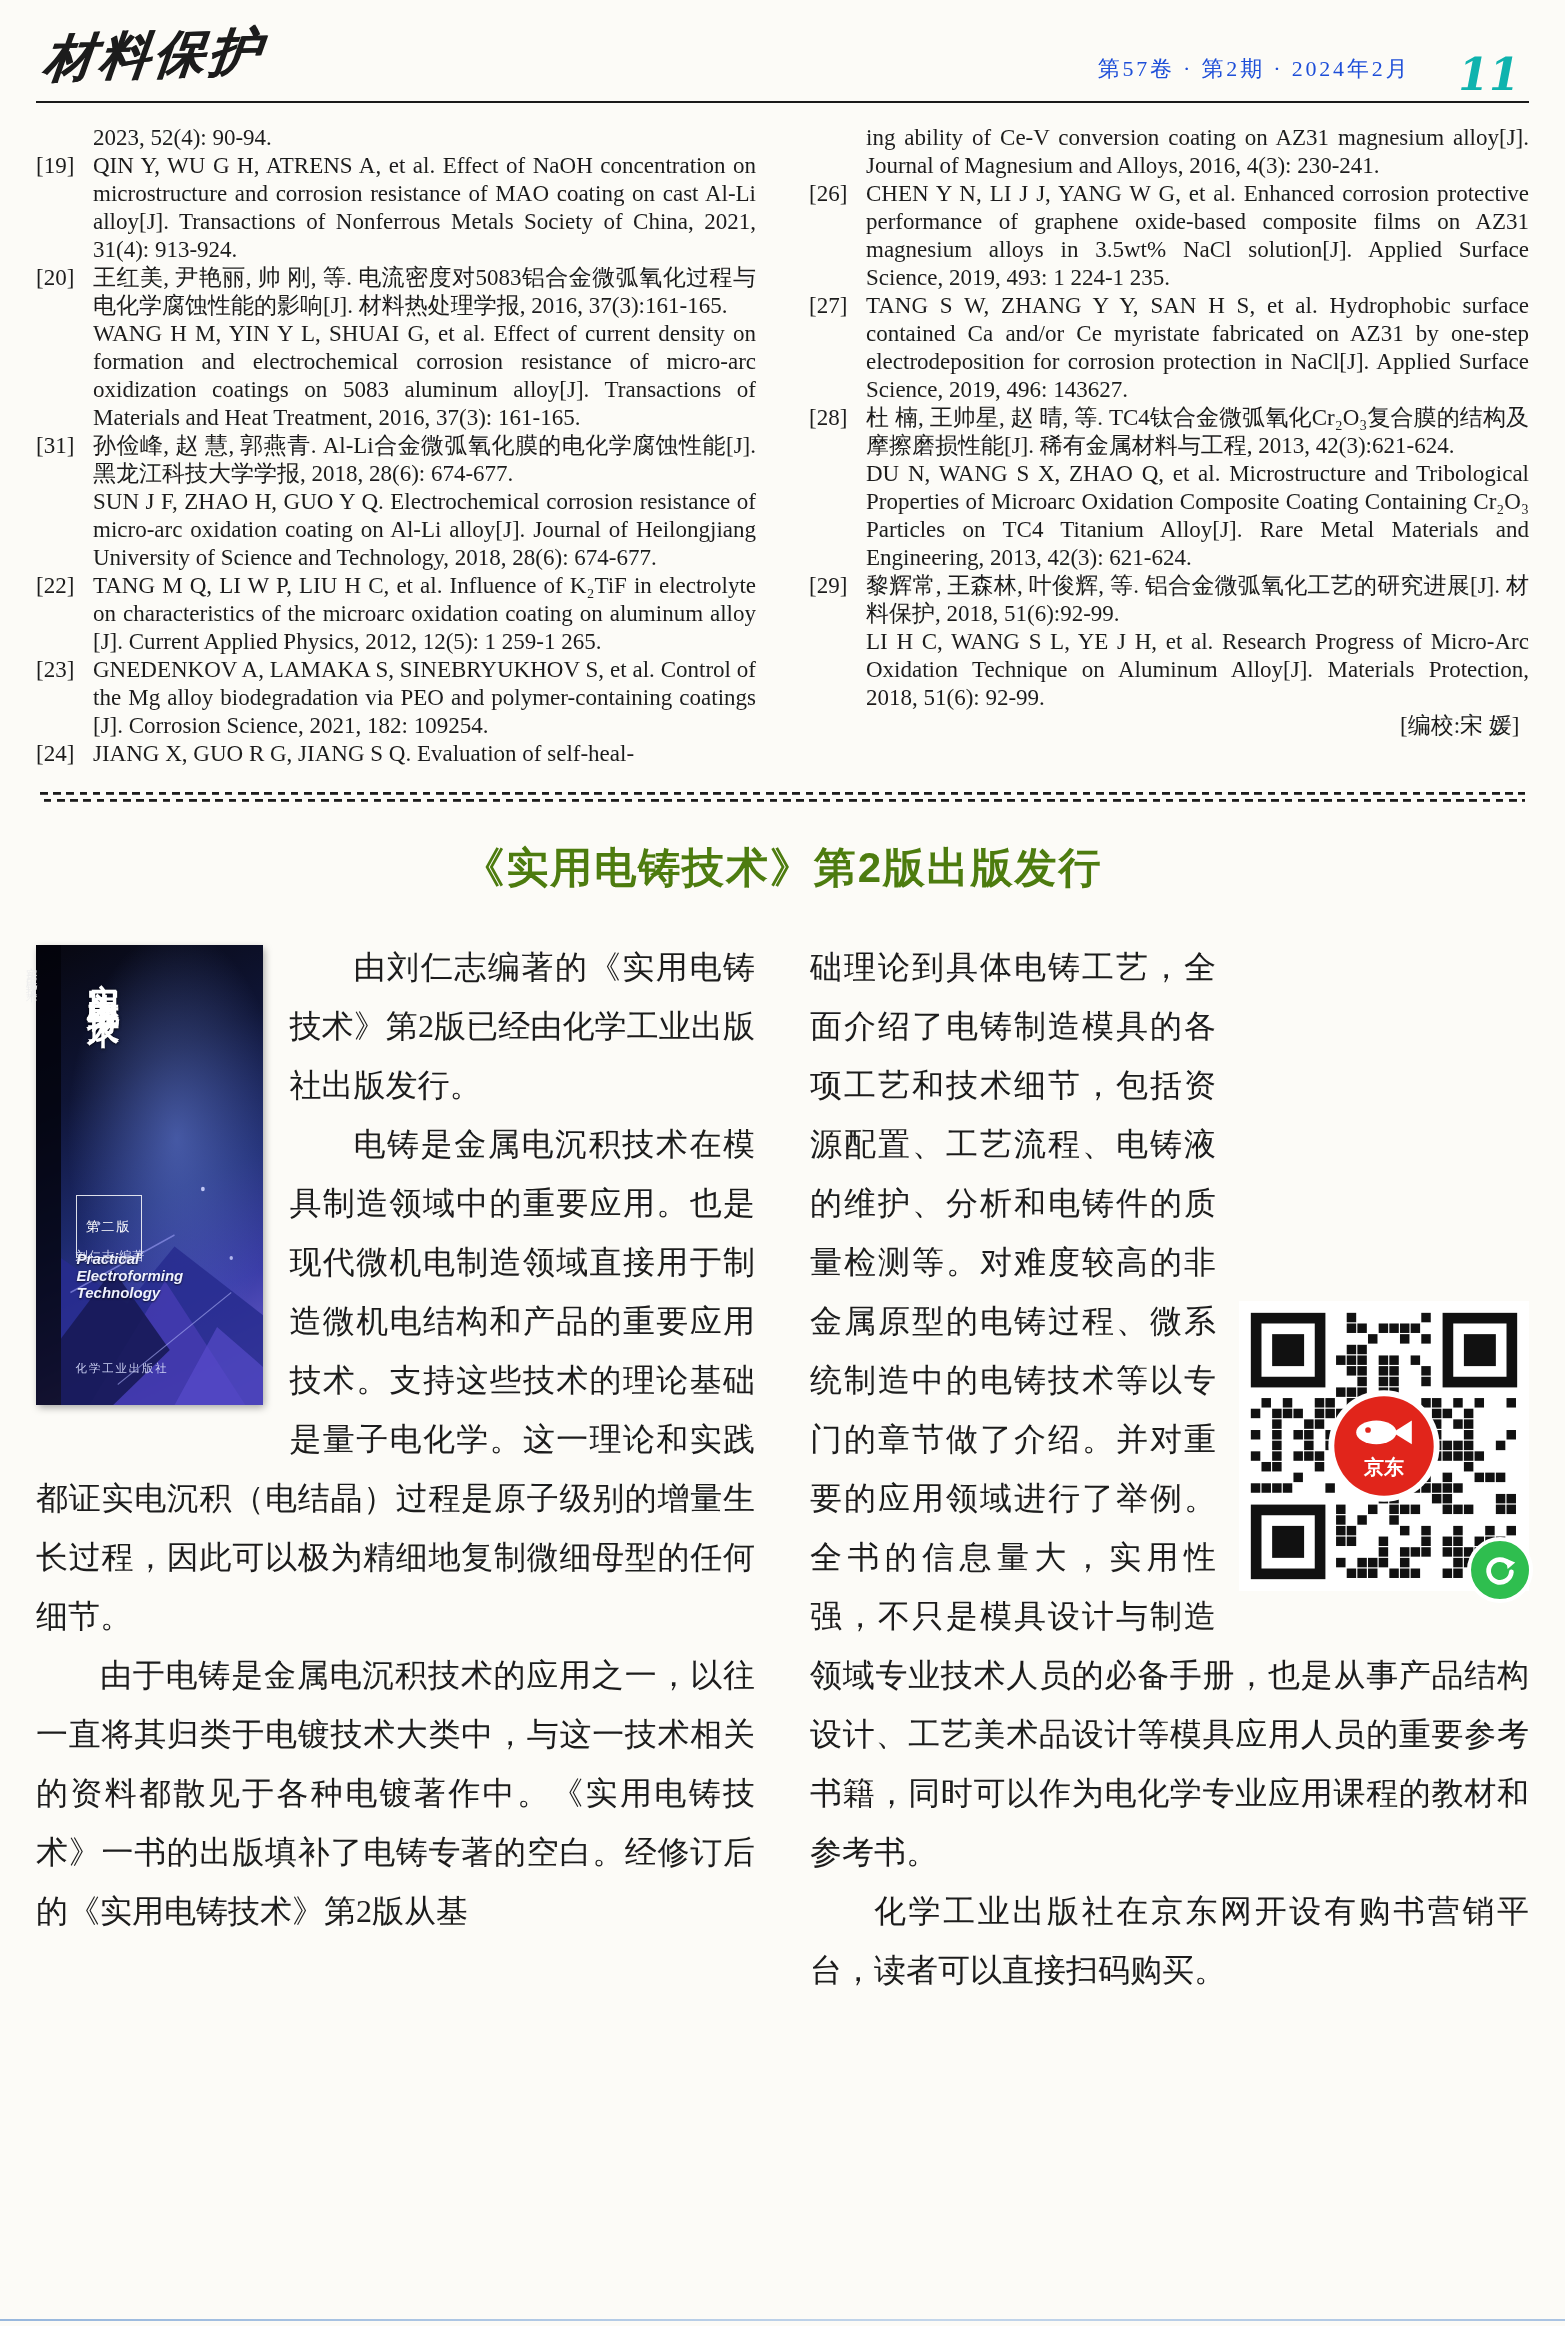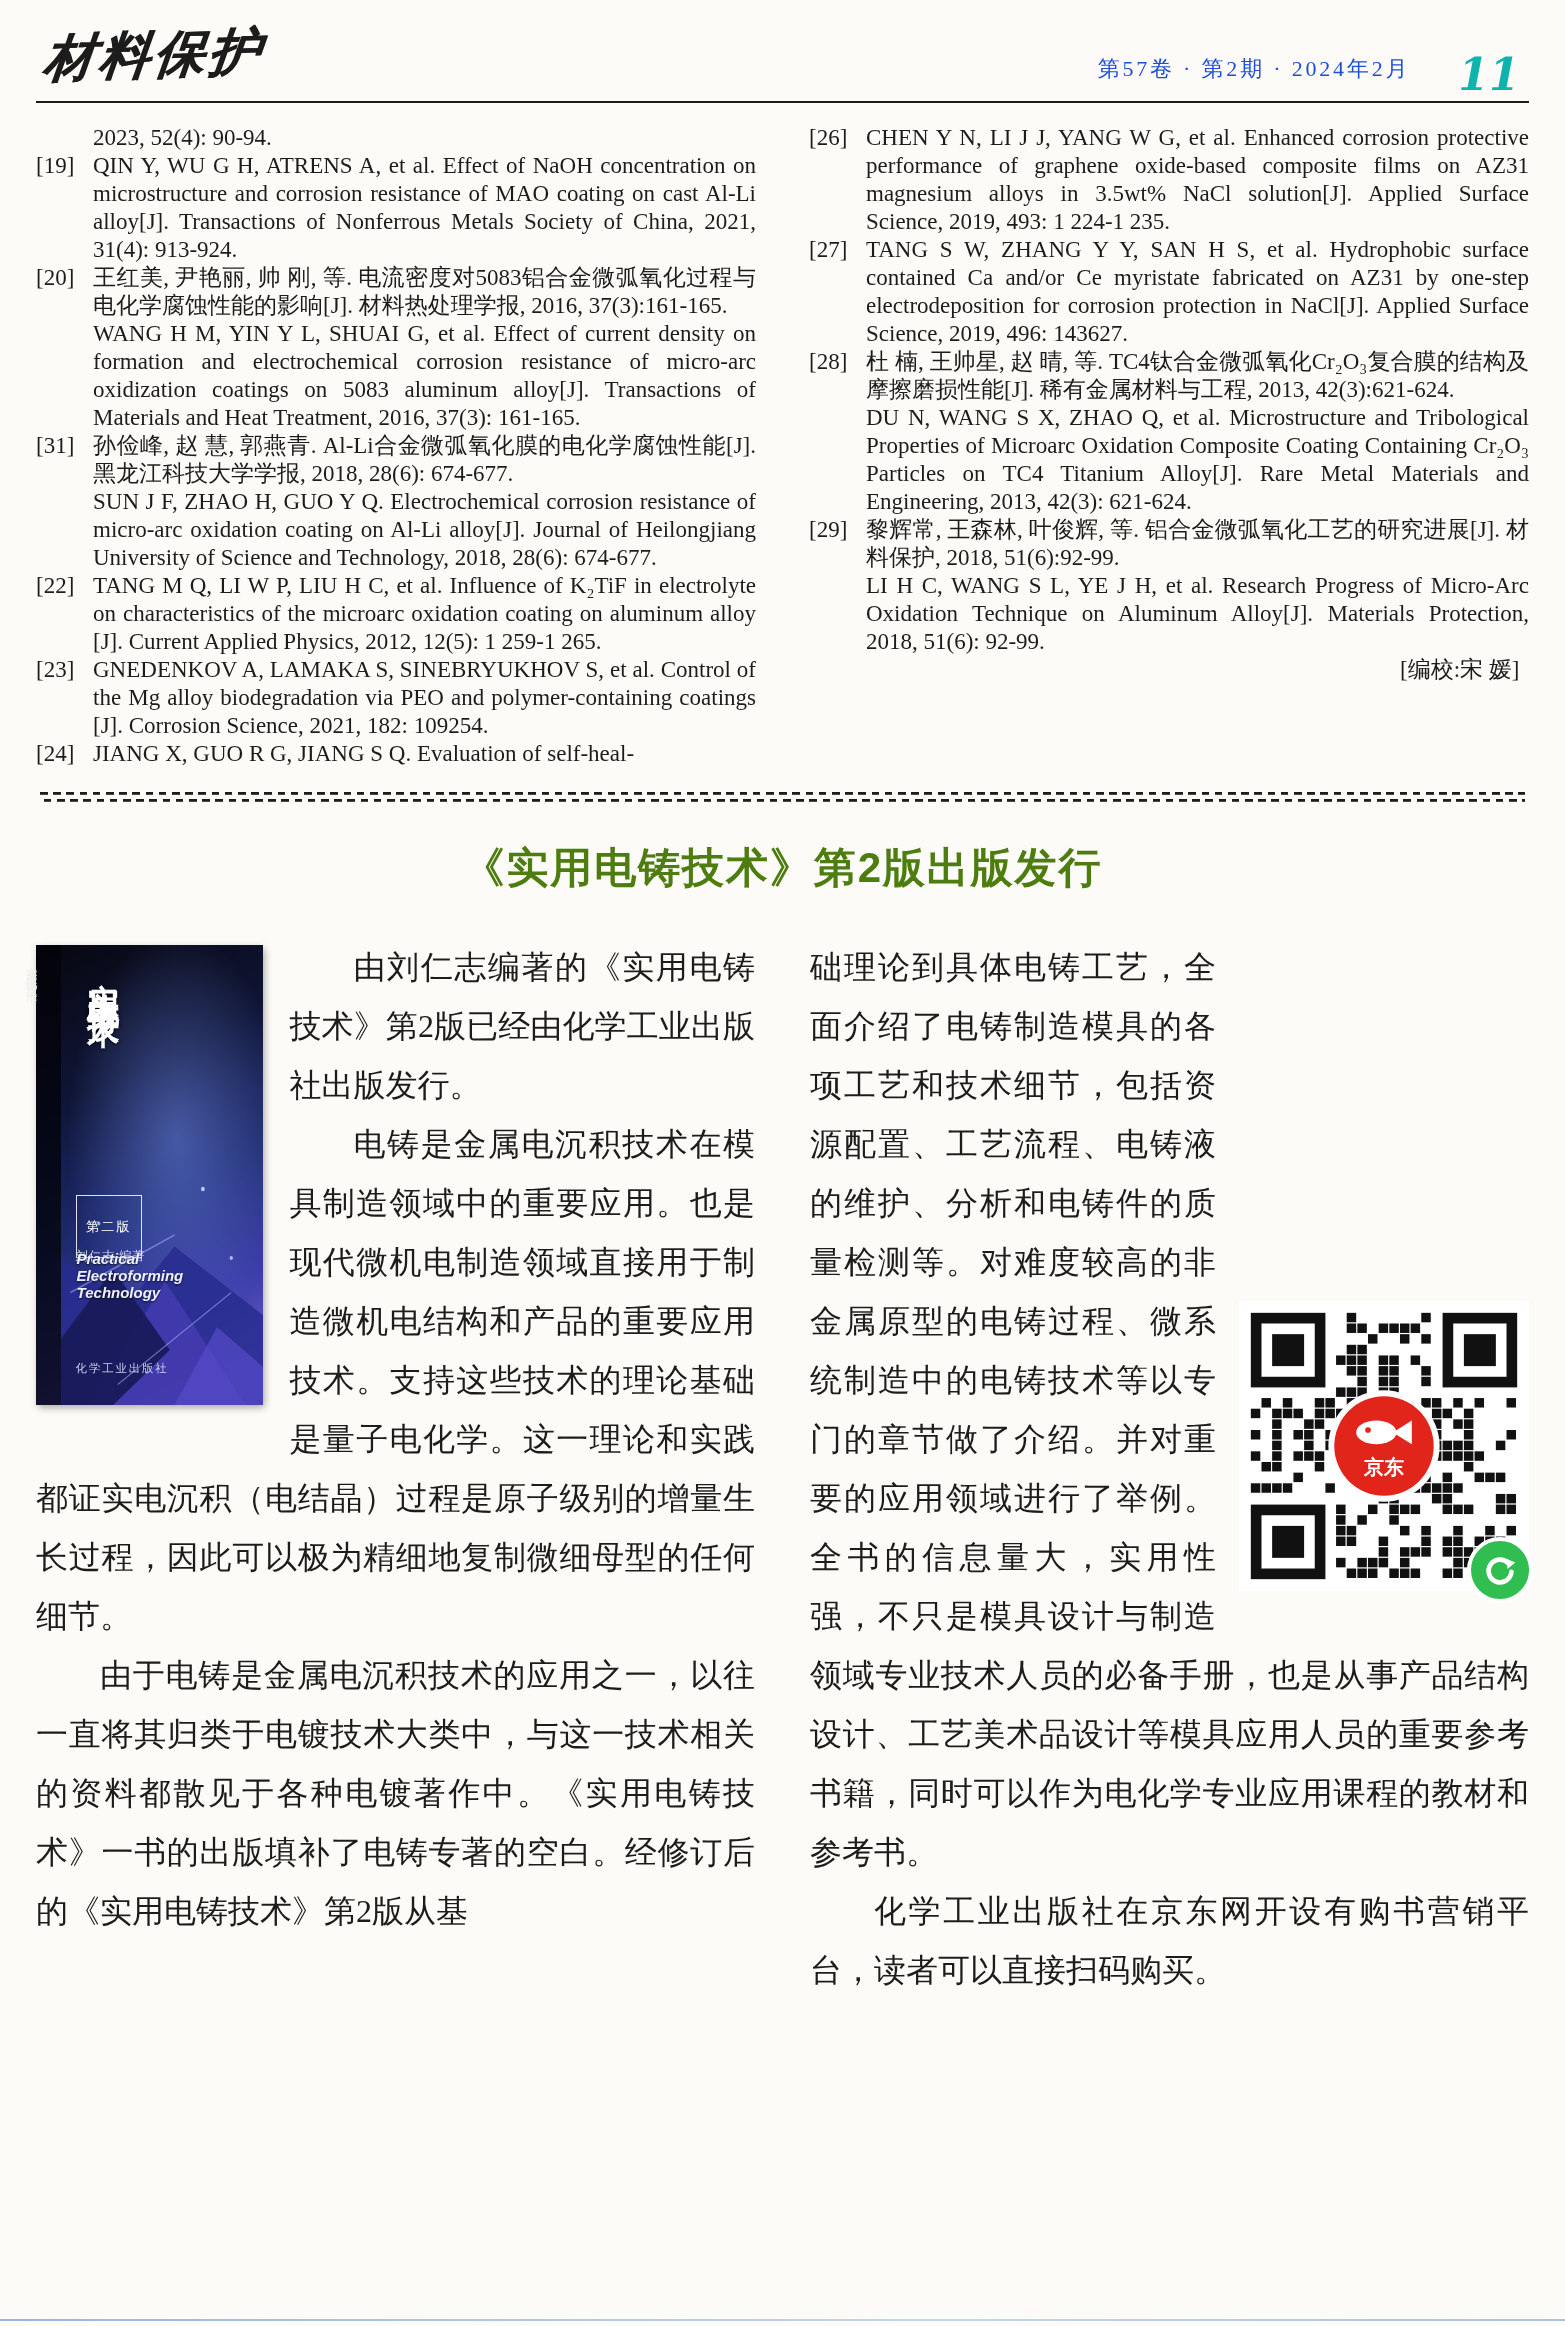--- a/index.html
+++ b/index.html
@@ -145,20 +145,24 @@
 
           <div class="ref">
             <span class="ref-label">[24]</span>
             <span class="ref-text">JIANG X, GUO R G, JIANG S Q. Evaluation of self-heal-</span>
           </div>
         </div>
     </div>
     <div class="ref-col-outer">
       <div>
 
+          <div class="ref">
+            <span class="ref-label"></span>
+            <span class="ref-text">ing ability of Ce-V conversion coating on AZ31 magnesium alloy[J]. Journal of Magnesium and Alloys, 2016, 4(3): 230-241.</span>
+          </div>
 
 
           <div class="ref">
             <span class="ref-label">[26]</span>
             <span class="ref-text">CHEN Y N, LI J J, YANG W G, et al. Enhanced corrosion protective performance of graphene oxide-based composite films on AZ31 magnesium alloys in 3.5wt% NaCl solution[J]. Applied Surface Science, 2019, 493: 1 224-1 235.</span>
           </div>
 
           <div class="ref">
             <span class="ref-label">[27]</span>
             <span class="ref-text">TANG S W, ZHANG Y Y, SAN H S, et al. Hydrophobic surface contained Ca and/or Ce myristate fabricated on AZ31 by one-step electrodeposition for corrosion protection in NaCl[J]. Applied Surface Science, 2019, 496: 143627.</span>

